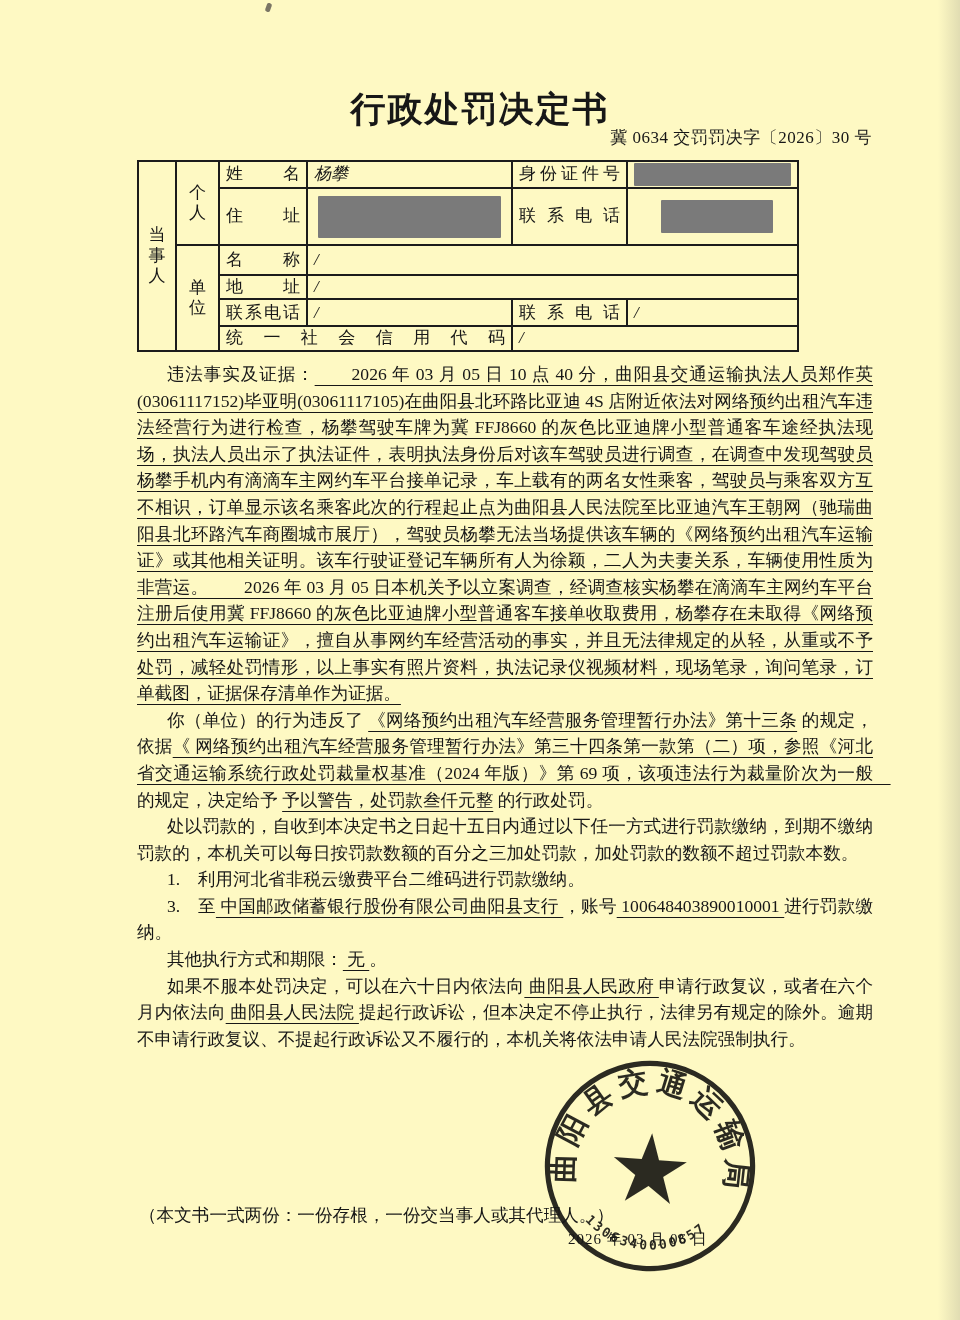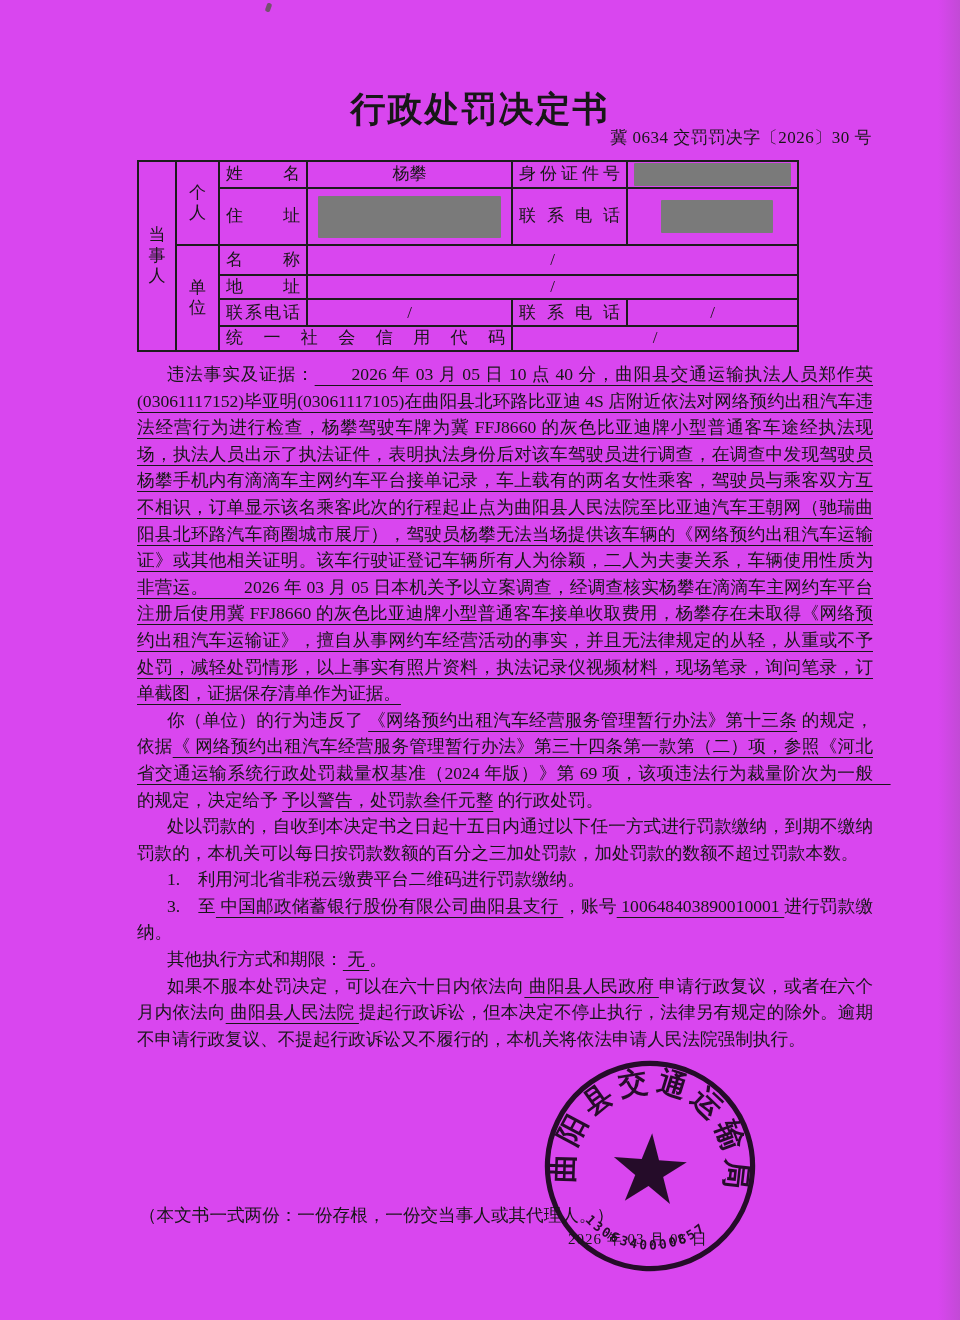--- a/index.html
+++ b/index.html
@@ -3,21 +3,21 @@
 <meta charset="utf-8">
 <style>
   html,body{margin:0;padding:0;}
   body{
     width:960px;height:1320px;
     background:#e9e9ec;
     font-family:"Liberation Serif","DejaVu Serif",serif;
   }
   .page{
     position:relative;width:960px;height:1320px;overflow:hidden;
-    background:#d946ef;
+    background:#fef9c3;
     color:#171717;
   }
   .edge-shade{
     position:absolute;top:0;right:0;width:22px;height:100%;
     background:linear-gradient(to right, rgba(0,0,0,0), rgba(90,90,100,0.18));
     pointer-events:none;
   }
   .corner-artifact{
     position:absolute;left:266px;top:3px;width:5px;height:9px;
     background:#5a554d;transform:rotate(20deg);border-radius:2px;opacity:.8;
@@ -40,21 +40,21 @@
     font-size:17px;line-height:1.2;
     vertical-align:middle;padding:1px 6px;
     overflow:hidden;
   }
   td.party-cell{
     text-align:center;font-size:16px;line-height:22px;
     word-break:break-all;padding:1px 2px;margin-left:24px;
   }
   td.group-cell{text-align:center;padding:1px 3px;}
   td.lab{text-align:justify;text-align-last:justify;padding:1px 9px;}
-  td.val{text-align:center;}
+  td.val{font-style:italic;}
   tr.r1{height:27px}
   tr.r2{height:57px}
   tr.r3{height:30px}
   tr.r4{height:18px}
   tr.r5{height:27px}
   tr.r6{height:24px}
   .redact{
     background:#7a7a7a;border-radius:1px;
   }
   .redact-id{width:157px;height:23px;margin:0 auto 0 0;}

